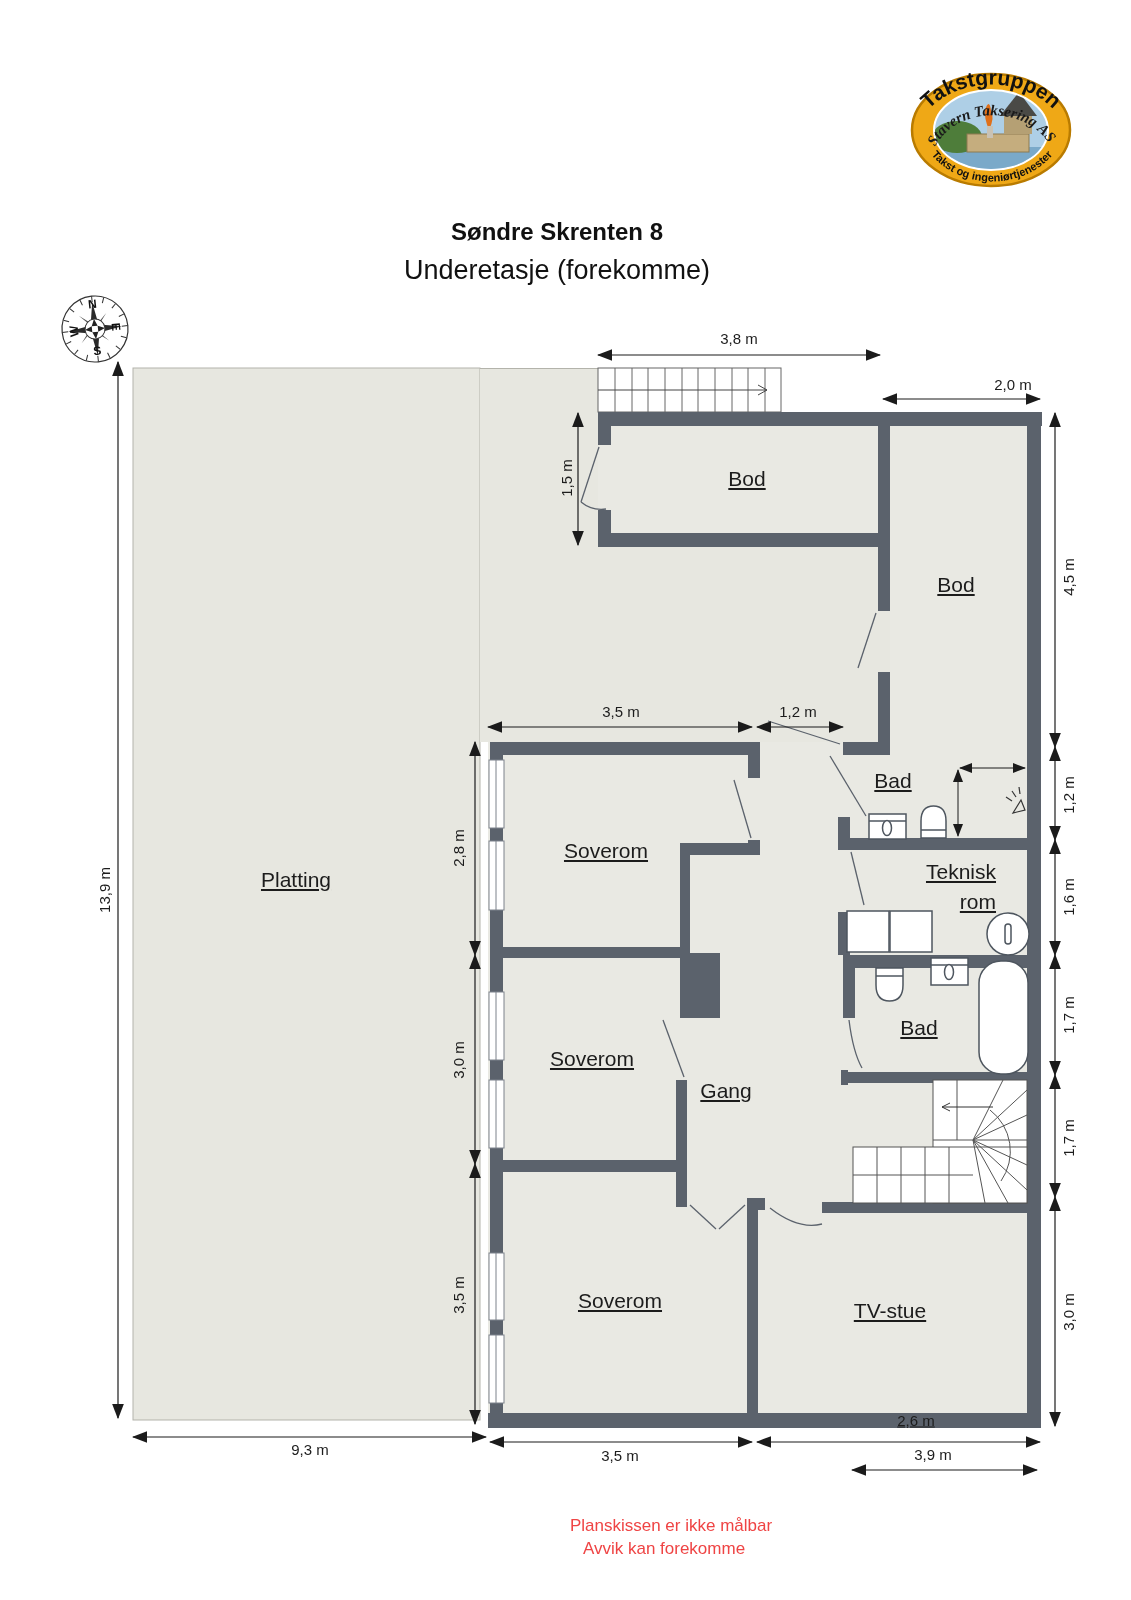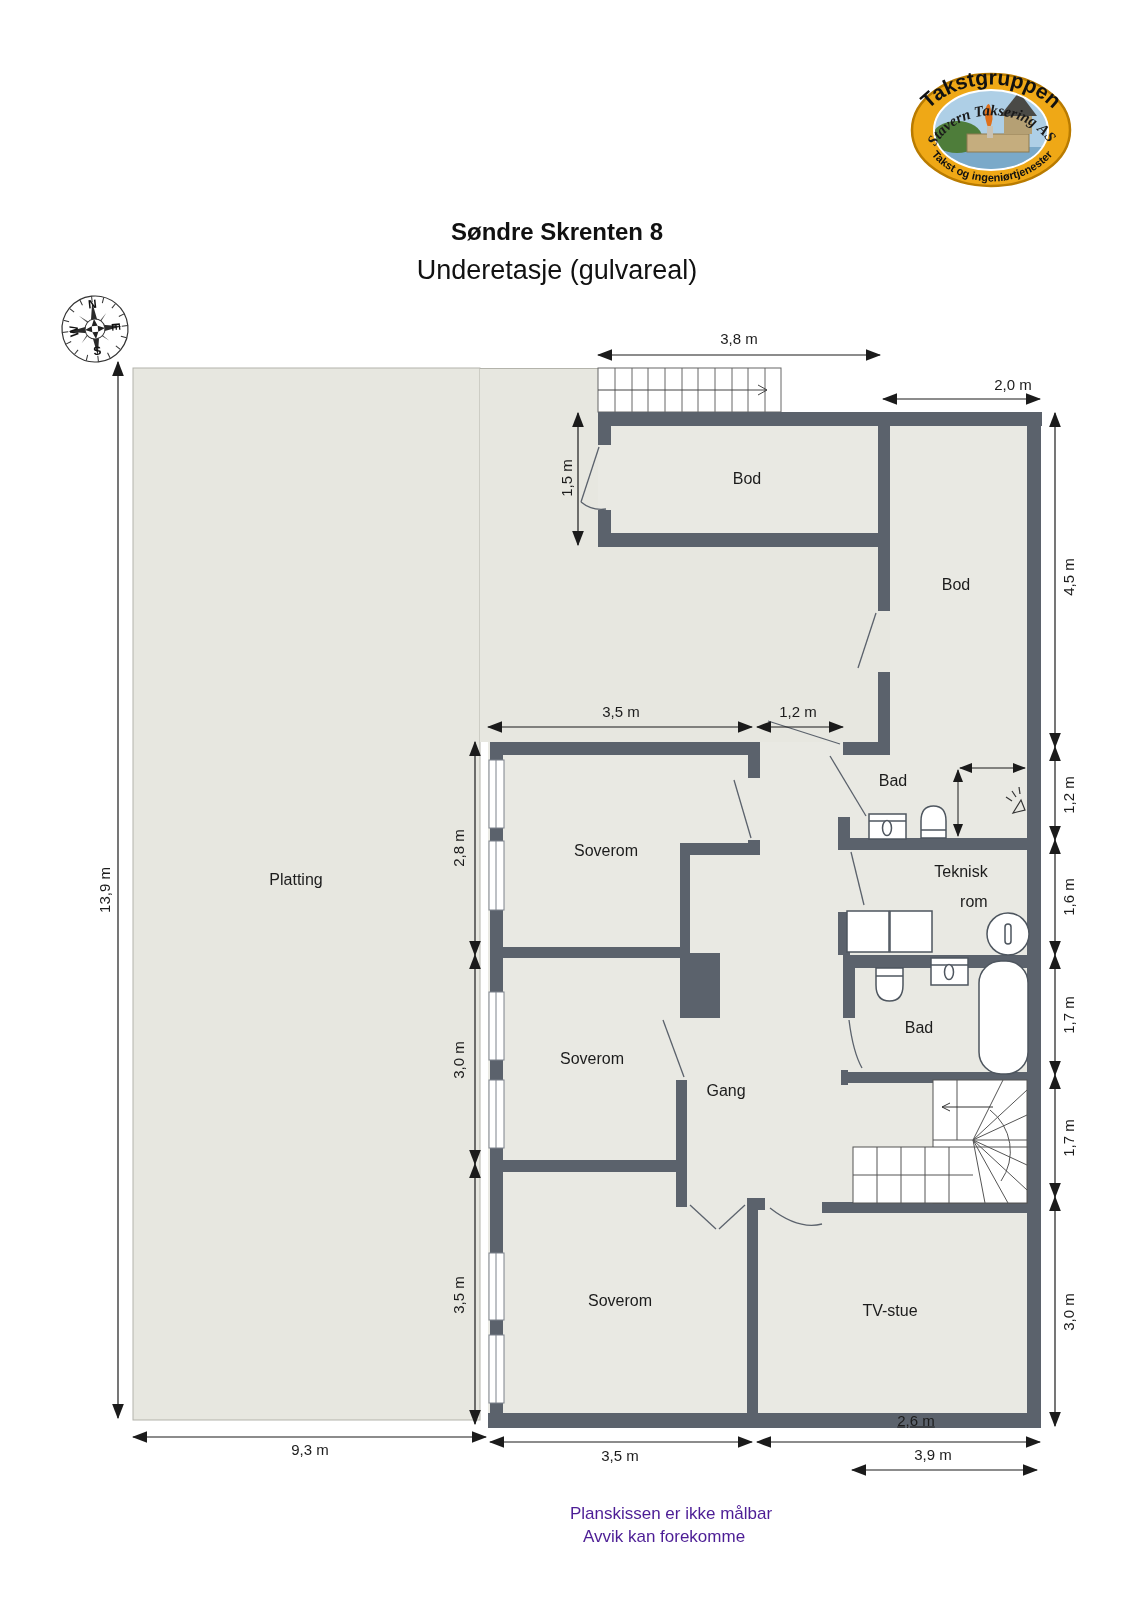--- a/index.html
+++ b/index.html
@@ -1,26 +1,26 @@
 <!DOCTYPE html>
 <html><head>
 <meta charset="utf-8">
 <style>
   html,body{margin:0;padding:0;background:#ffffff;}
   #canvas{position:relative;width:1131px;height:1600px;background:#ffffff;overflow:hidden;
           font-family:"Liberation Sans",sans-serif;}
   #plan-svg{position:absolute;left:0;top:0;}
   .lbl{position:absolute;transform:translate(-50%,-50%);white-space:nowrap;color:#1c1c1c;}
   .rot{transform:translate(-50%,-50%) rotate(-90deg);}
-  .room{font-size:16px;}
+  .room{font-size:21px;text-decoration:underline;}
   .room.multi{white-space:pre-line;text-align:right;line-height:30px;}
   .dim{font-size:15px;}
   .title{font-size:24px;font-weight:bold;color:#111;}
   .subtitle{font-size:27px;color:#111;}
-  .footer{font-size:17px;color:#4c1d95;}
+  .footer{font-size:17px;color:#ef4444;margin-top:12px;}
 </style>
 </head>
 <body>
 
 <div id="canvas">
 
 <svg id="plan-svg" width="1131" height="1600" viewBox="0 0 1131 1600">
   <defs>
     <marker id="mA" markerWidth="13" markerHeight="10" refX="12" refY="5" orient="auto-start-reverse">
       <path d="M0,0 L13,5 L0,10 Z" fill="#1b1b1b"></path>
@@ -268,21 +268,21 @@
     <text font-family="Liberation Serif, serif" font-size="15" font-style="italic" font-weight="bold" fill="#1a1a1a" text-anchor="middle">
       <textPath href="#arcMid" startOffset="50%">Stavern Taksering AS</textPath>
     </text>
     <text font-family="Liberation Sans, sans-serif" font-size="11" font-weight="bold" fill="#111" text-anchor="middle">
       <textPath href="#arcBot" startOffset="50%">Takst og ingeniørtjenester</textPath>
     </text>
   </g>
 </svg>
 
 <div class="lbl title" style="left:557px;top:232px;">Søndre Skrenten 8</div>
-<div class="lbl subtitle" style="left:557px;top:270px;">Underetasje (gulvareal)</div>
+<div class="lbl subtitle" style="left:557px;top:270px;">Underetasje (forekomme)</div>
 
 <div class="lbl room" style="left:296px;top:880px;">Platting</div>
 <div class="lbl room" style="left:747px;top:479px;">Bod</div>
 <div class="lbl room" style="left:956px;top:585px;">Bod</div>
 <div class="lbl room" style="left:893px;top:781px;">Bad</div>
 <div class="lbl room multi" style="left:961px;top:887px;">Teknisk
 rom</div>
 <div class="lbl room" style="left:919px;top:1028px;">Bad</div>
 <div class="lbl room" style="left:606px;top:851px;">Soverom</div>
 <div class="lbl room" style="left:592px;top:1059px;">Soverom</div>

